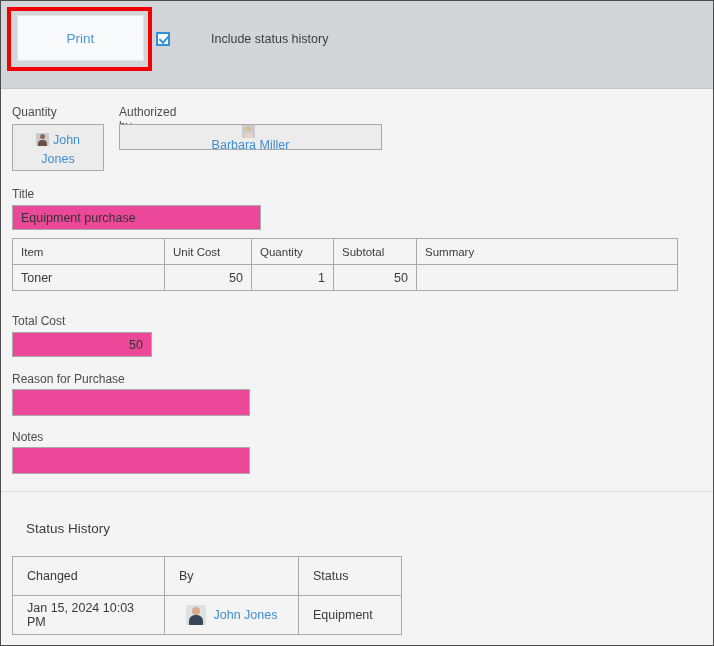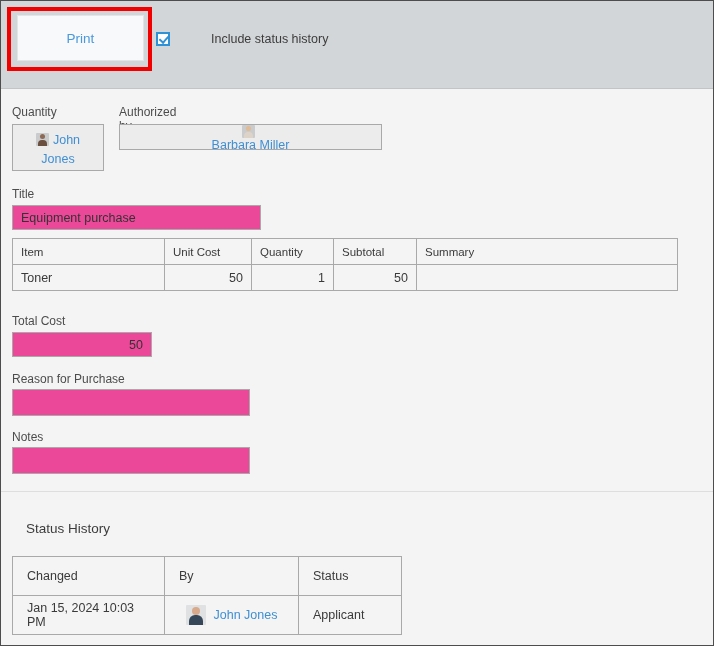--- a/index.html
+++ b/index.html
@@ -407,19 +407,19 @@
       </thead>
       <tbody>
         <tr>
           <td>Jan 15, 2024 10:03 PM</td>
           <td>
             <span class="cell-user">
               <span class="avatar photo"></span>
                 <span class="user-link">John Jones</span>
             </span>
           </td>
-          <td>Applicant</td>
+          <td>Equipment</td>
         </tr>
       </tbody>
     </table>
 
   </div>
 </div>
 
 </body></html>

